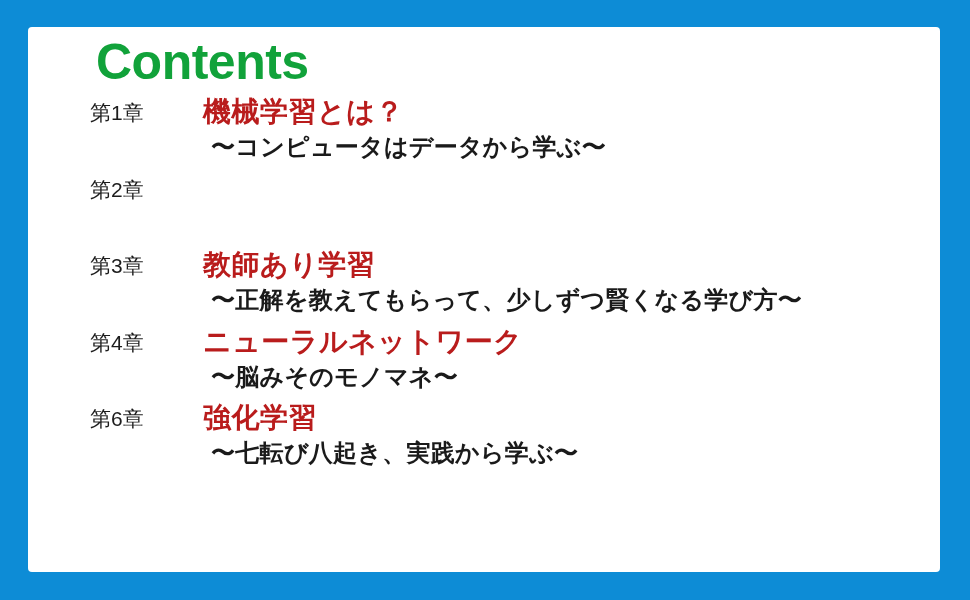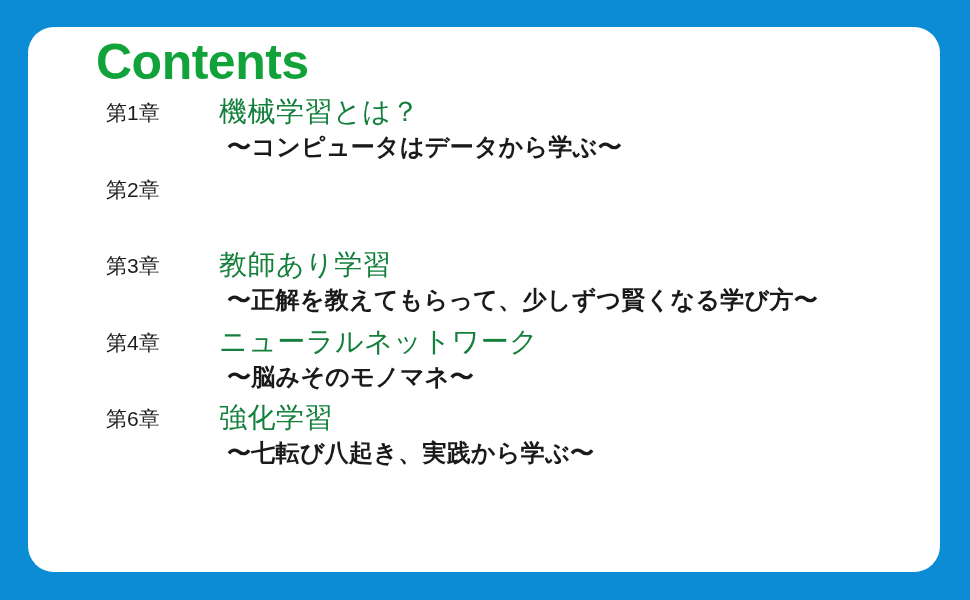--- a/index.html
+++ b/index.html
@@ -20,41 +20,40 @@
     background: #0d8cd6;
     box-sizing: border-box;
   }
   .card {
     position: absolute;
     left: 28px;
     top: 27px;
     width: 912px;
     height: 545px;
     background: #ffffff;
-    border-radius: 26px;
+    border-radius: 4px;
     box-sizing: border-box;
     overflow: hidden;
   }
   .page-title {
     position: absolute;
     left: 68px;
     top: 10px;
     font-size: 50px;
     line-height: 1;
     font-weight: bold;
     letter-spacing: -0.5px;
     color: #11a23a;
     white-space: nowrap;
   }
   .toc {
     position: absolute;
     left: 0;
     top: 70px;
     width: 735px;
-    padding-left: 16px;
   }
   .toc-row {
     position: relative;
     height: 76.5px;
     display: block;
   }
   .chapter-number {
     position: absolute;
     left: 62px;
     top: 2px;
@@ -63,22 +62,22 @@
     font-weight: normal;
     color: #1c1c1c;
     white-space: nowrap;
   }
   .chapter-title {
     position: absolute;
     left: 175px;
     top: -2px;
     font-size: 28px;
     line-height: 34px;
-    font-weight: normal;
-    color: #15803d;
+    font-weight: bold;
+    color: #b91c1c;
     letter-spacing: 0.5px;
     white-space: nowrap;
   }
   .chapter-subtitle {
     position: absolute;
     left: 175px;
     top: 34px;
     font-size: 24px;
     line-height: 32px;
     font-weight: bold;

